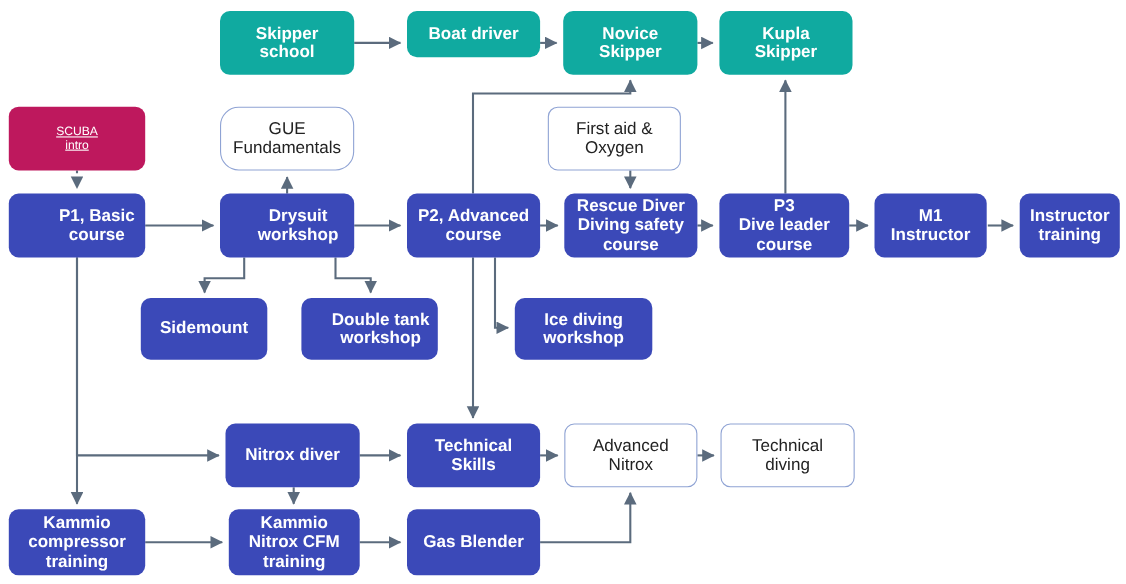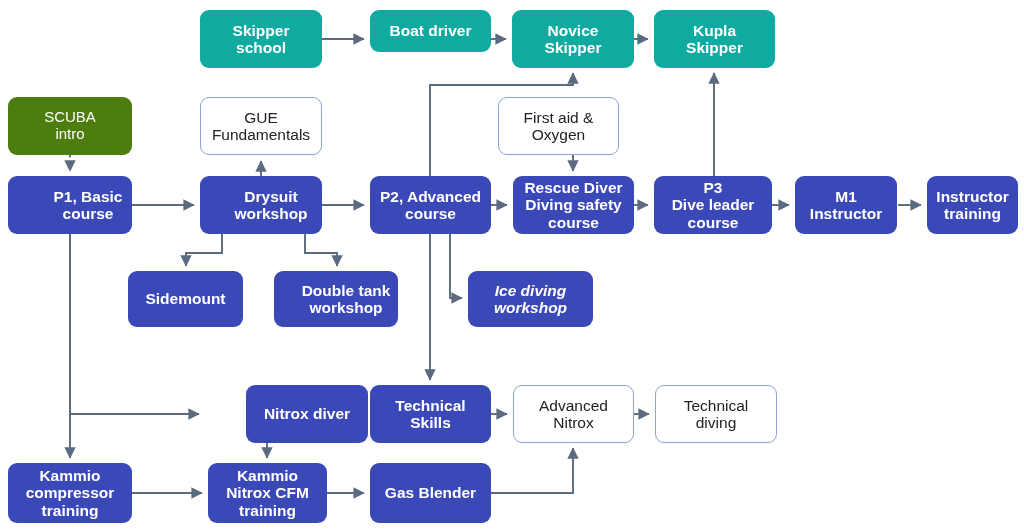--- a/index.html
+++ b/index.html
@@ -3,21 +3,21 @@
 <meta charset="utf-8">
 <style>
   html,body{margin:0;padding:0;background:#ffffff;}
   body{width:1024px;height:531px;overflow:hidden;font-family:"Liberation Sans",sans-serif;}
   #stage{position:relative;width:1024px;height:531px;background:#fff;}
   svg.edges{position:absolute;left:0;top:0;width:1024px;height:531px;}
   .node{position:absolute;box-sizing:border-box;display:flex;align-items:center;justify-content:center;text-align:center;border-radius:9px;line-height:1.12;}
   .node .lbl{display:block;width:100%;padding:0 3px;white-space:pre-line;}
   .n-dark{background:#3b49b8;color:#ffffff;font-size:15.5px;font-weight:600;}
   .n-teal{background:#10aaa0;color:#ffffff;font-size:15.5px;font-weight:600;}
-  .n-lightblue{background:#4d7c0f;color:#ffffff;font-size:15px;font-weight:400;}
+  .n-lightblue{background:#be185d;color:#ffffff;font-size:11px;font-weight:400;text-decoration:underline;}
   .n-white{background:#ffffff;color:#222222;border:1.3px solid #8fa3d4;font-size:15.5px;font-weight:400;}
 </style>
 </head>
 <body>
 
 <div id="stage">
 
   <svg class="edges" viewBox="0 0 1024 531">
     <defs>
       <marker id="arw" markerWidth="7" markerHeight="7" refX="5.6" refY="3" orient="auto">
@@ -77,21 +77,21 @@
 Skipper</span>
       </div>
       <div class="node n-teal" style="left: 654px; top: 10px; width: 121px; height: 58px;">
         <span class="lbl">Kupla
 Skipper</span>
       </div>
       <div class="node n-lightblue" style="left: 8px; top: 97px; width: 124px; height: 58px;">
         <span class="lbl">SCUBA
 intro</span>
       </div>
-      <div class="node n-white" style="left: 200px; top: 97px; width: 122px; height: 58px;">
+      <div class="node n-white" style="left: 200px; top: 97px; width: 122px; height: 58px; border-radius: 17px;">
         <span class="lbl">GUE
 Fundamentals</span>
       </div>
       <div class="node n-white" style="left: 498px; top: 97px; width: 121px; height: 58px;">
         <span class="lbl">First aid &amp;
 Oxygen</span>
       </div>
       <div class="node n-dark" style="left: 8px; top: 176px; width: 124px; height: 58px; padding-left: 36px;">
         <span class="lbl">P1, Basic
 course</span>
@@ -122,25 +122,25 @@
         <span class="lbl">Instructor
 training</span>
       </div>
       <div class="node n-dark" style="left: 128px; top: 271px; width: 115px; height: 56px;">
         <span class="lbl">Sidemount</span>
       </div>
       <div class="node n-dark" style="left: 274px; top: 271px; width: 124px; height: 56px; padding-left: 20px;">
         <span class="lbl">Double tank
 workshop</span>
       </div>
-      <div class="node n-dark" style="left: 468px; top: 271px; width: 125px; height: 56px; font-style: italic;">
+      <div class="node n-dark" style="left: 468px; top: 271px; width: 125px; height: 56px;">
         <span class="lbl">Ice diving
 workshop</span>
       </div>
-      <div class="node n-dark" style="left: 205px; top: 385px; width: 122px; height: 58px; margin-left: 41px;">
+      <div class="node n-dark" style="left: 205px; top: 385px; width: 122px; height: 58px;">
         <span class="lbl">Nitrox diver</span>
       </div>
       <div class="node n-dark" style="left: 370px; top: 385px; width: 121px; height: 58px;">
         <span class="lbl">Technical
 Skills</span>
       </div>
       <div class="node n-white" style="left: 513px; top: 385px; width: 121px; height: 58px;">
         <span class="lbl">Advanced
 Nitrox</span>
       </div>

